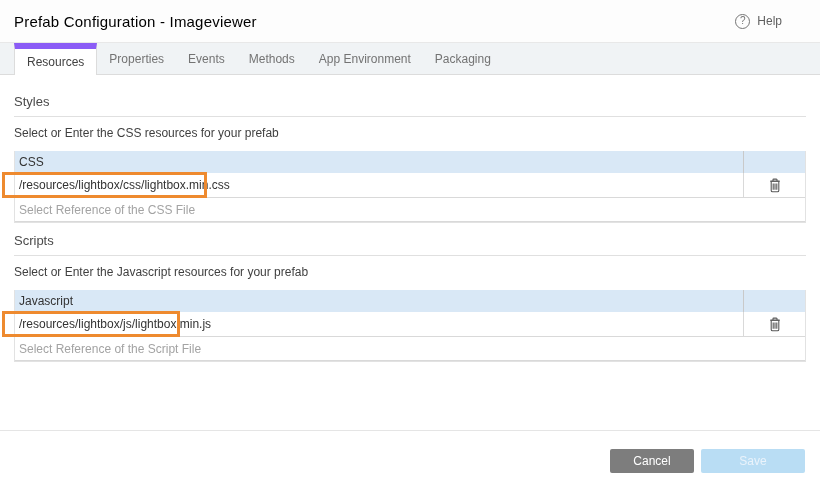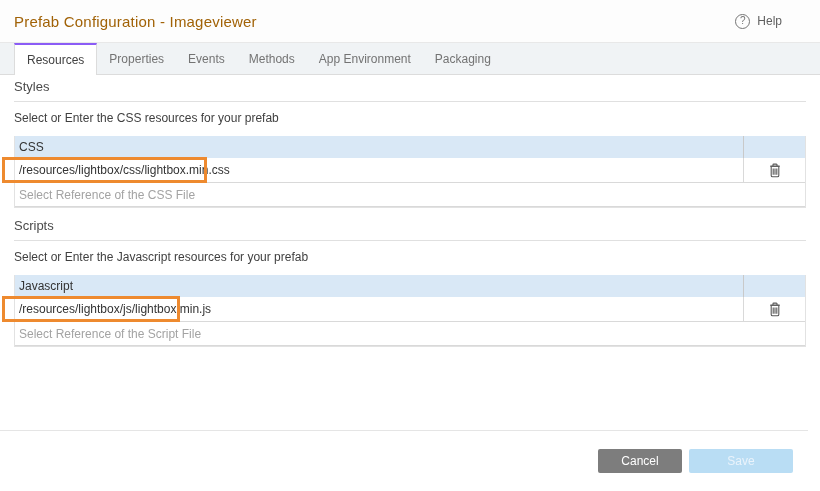--- a/index.html
+++ b/index.html
@@ -11,21 +11,21 @@
   }
 
   
   .titlebar {
     height: 42px;
     display: flex; align-items: center; justify-content: space-between;
     padding: 0 38px 0 14px;
     background: #fdfdfd;
   }
   .titlebar h1 {
-    font-size: 15px; font-weight: 400; color: #a16207; letter-spacing: 0.2px;
+    font-size: 15px; font-weight: 400; color: #000000; letter-spacing: 0.2px;
   }
   .help {
     display: flex; align-items: center; gap: 7px;
     cursor: pointer; color: #5f5f5f; font-size: 12px;
   }
   .help-icon {
     width: 15px; height: 15px; border: 1px solid #757575; border-radius: 50%;
     display: inline-flex; align-items: center; justify-content: center;
     font-size: 10px; color: #757575; line-height: 1;
   }
@@ -40,29 +40,29 @@
   }
   .tab {
     display: flex; align-items: center;
     padding: 0 12px; font-size: 12px; color: #737373; cursor: pointer;
     white-space: nowrap;
   }
   .tab.active {
     background: #ffffff;
     border-left: 1px solid #dcdcdc;
     border-right: 1px solid #dcdcdc;
-    border-top: 2px solid #8b5cf6;
+    border-top: 6px solid #8b5cf6;
     margin-bottom: -1px;
     color: #424242;
   }
 
   
   main { padding: 0 14px; }
   .section-heading {
-    margin-top: 4px; padding-bottom: 7px;
+    margin-top: 19px; padding-bottom: 7px;
     font-size: 13px; font-weight: 400; color: #4a4a4a;
     border-bottom: 1px solid #e0e0e0;
   }
   .section-desc {
     margin: 9px 0 11px; font-size: 12px; color: #3f3f3f;
   }
 
   .res-table {
     width: 100%;
     border: 1px solid #e2e2e2; border-top: none;
@@ -96,21 +96,21 @@
     border: 3px solid #ee8a2f;
     pointer-events: none;
   }
   .highlight-css { left: -13px; width: 205px; }
   .highlight-js  { left: -13px; width: 178px; }
 
   .scripts-gap { margin-top: 10px; }
 
   
   footer {
-    position: absolute; left: 0; right: 12px; bottom: 0; height: 61px;
+    position: absolute; left: 0; right: 0; bottom: 0; height: 61px;
     border-top: 1px solid #e5e5e5;
     display: flex; align-items: center; justify-content: flex-end;
     gap: 7px; padding-right: 15px;
     background: #ffffff;
   }
   .btn {
     height: 24px; border: none; border-radius: 2px;
     font-family: inherit; font-size: 12px; cursor: pointer;
   }
   .btn-cancel { width: 84px; background: #7d7d7d; color: #ffffff; }

